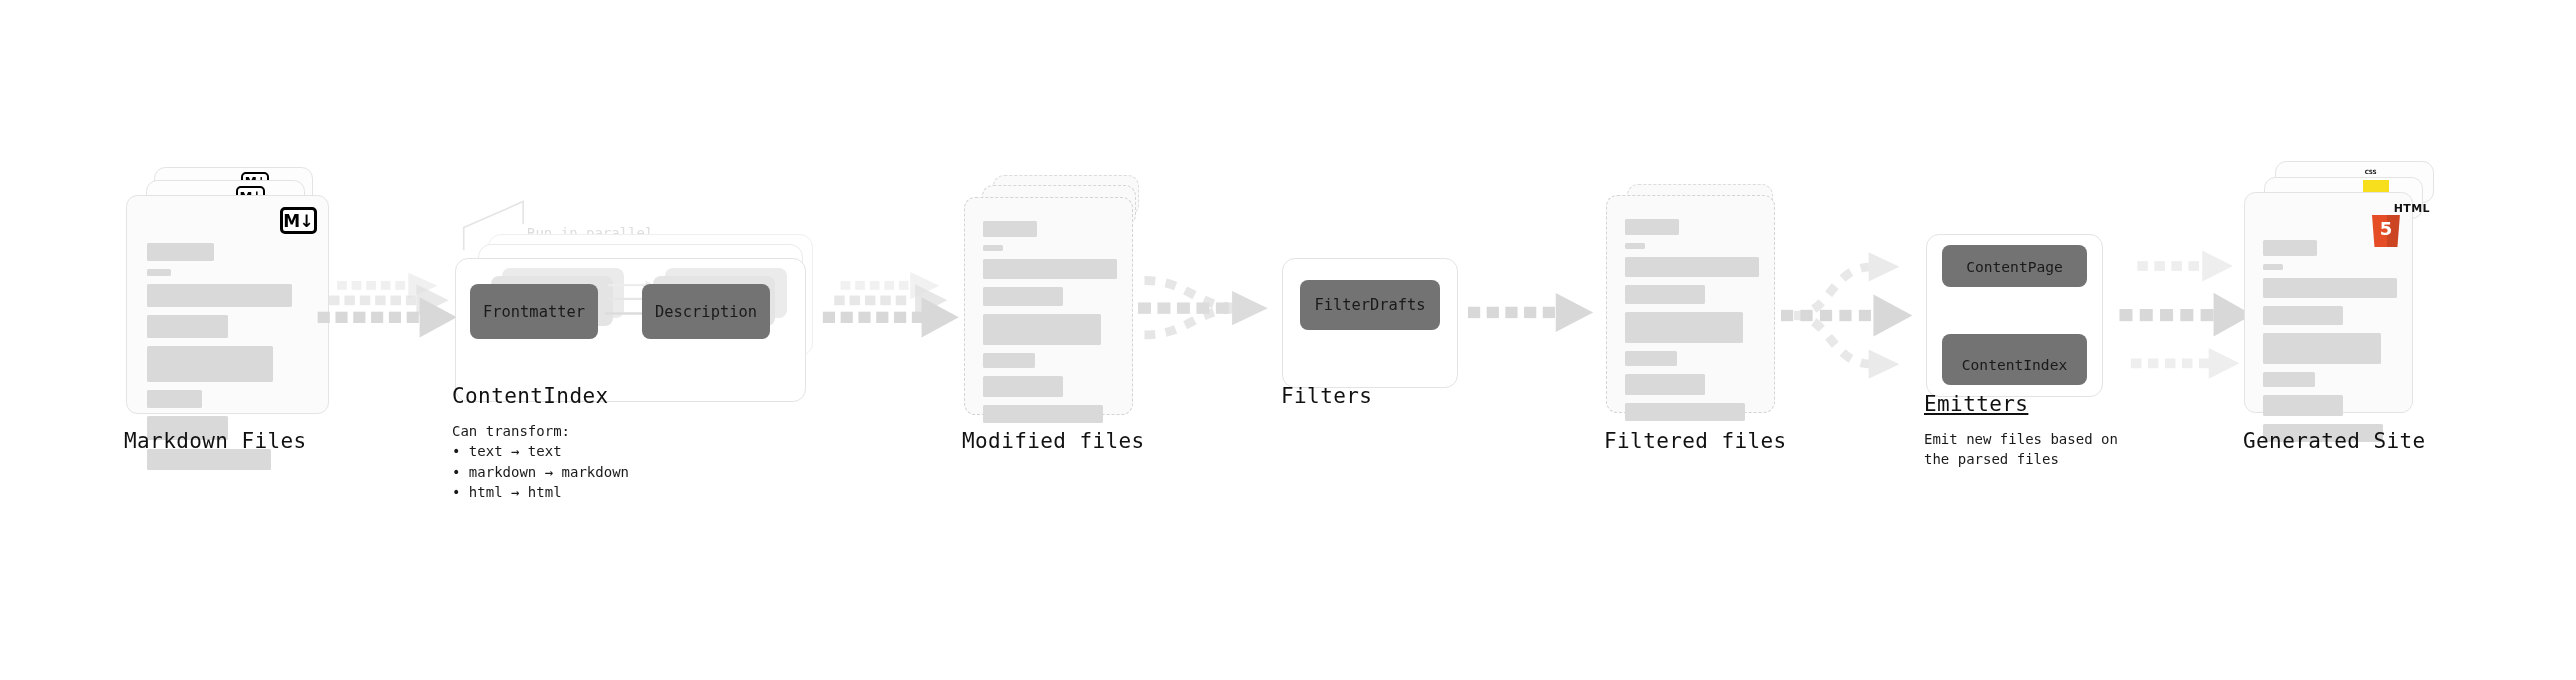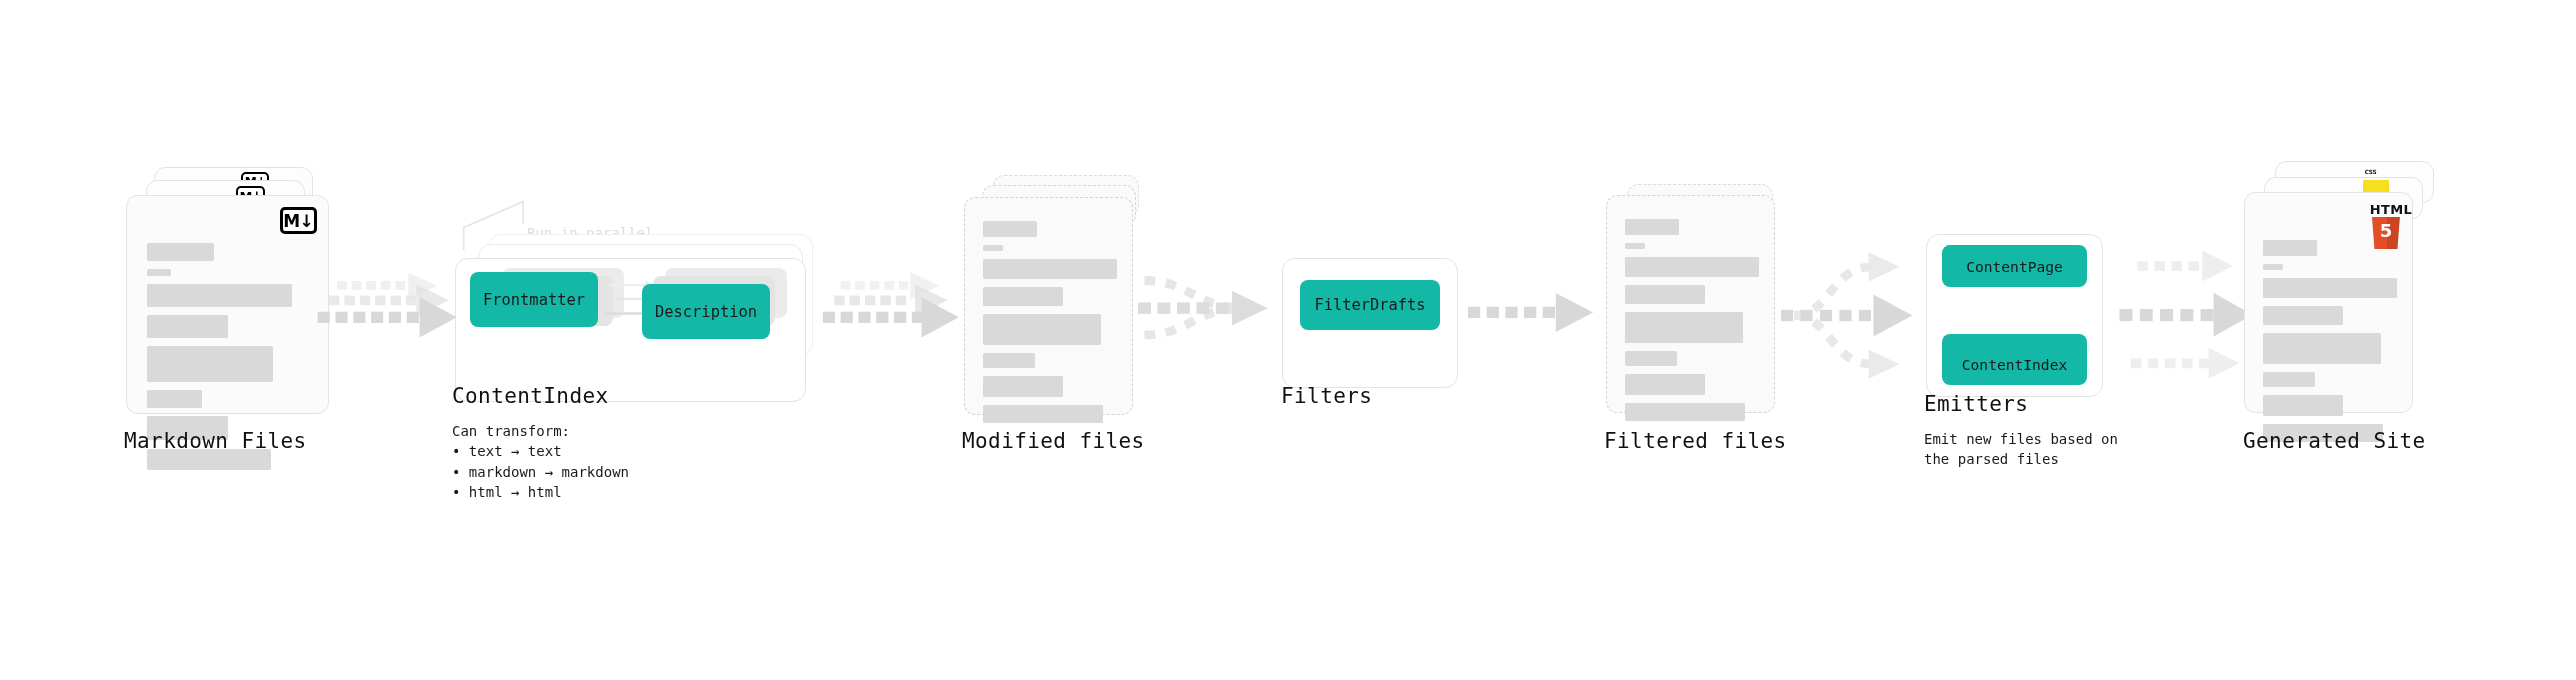--- a/index.html
+++ b/index.html
@@ -30,22 +30,22 @@
     display:flex;align-items:center;justify-content:center;
     font-family:"DejaVu Sans","Liberation Sans",sans-serif;
     font-weight:bold;color:#000;letter-spacing:-0.8px;
   }
   .mdbadge.small{border-width:2.4px;}
 
   
   .h5{position:absolute;}
   .h5 .lbl{
     font-family:"DejaVu Sans","Liberation Sans",sans-serif;
-    font-size:13px;font-weight:bold;letter-spacing:0.4px;
-    color:#111;text-align:center;line-height:1;
+    font-size:11px;font-weight:bold;letter-spacing:0.4px;
+    color:#111;text-align:center;line-height:1;margin-left:24px;
   }
   .h5 .shield{
     width:28px;height:32.5px;background:#e44d26;margin:0.8px auto 0;
     clip-path:polygon(0% 0%,100% 0%,91% 100%,50% 112%,9% 100%);
     position:relative;
   }
   .h5 .shield:after{
     content:"5";position:absolute;left:0;right:0;top:5.7px;
     text-align:center;color:#fff;font-weight:bold;font-size:18px;
     font-family:"DejaVu Sans","Liberation Sans",sans-serif;line-height:1;
@@ -60,21 +60,21 @@
   .cssbadge .u{height:2.4px;background:#264de4;margin-top:0.8px;}
   .jsbadge{position:absolute;background:#f7df1e;}
 
   
   .pbox{
     position:absolute;box-sizing:border-box;
     border:1.6px solid #e3e3e3;border-radius:13px;background:#ffffff;
   }
   .chip{
     position:absolute;box-sizing:border-box;
-    background:#14b8a6;border-radius:8.1px;
+    background:#737373;border-radius:8.1px;
     display:flex;align-items:center;justify-content:center;
     font-size:15.4px;color:#1a1a1a;white-space:nowrap;
   }
   .chip.ghost2{background:#ebebeb;}
   .chip.ghost1{background:#e4e4e4;}
 
   
   .title{position:absolute;font-size:21px;color:#111;white-space:nowrap;letter-spacing:0.4px;}
   .sub{position:absolute;font-size:14px;color:#1a1a1a;line-height:1.45;white-space:pre-line;}
   .runlabel{position:absolute;font-size:14px;color:#dddddd;white-space:nowrap;margin-top:28px;}
@@ -164,21 +164,21 @@
     <g stroke="#e6e6e6" stroke-width="3" fill="none">
       <path d="M2 38 H60"></path>
         <path d="M52 32 l11 6 -11 6" fill="#e6e6e6" stroke="none"></path>
     </g>
     <g stroke="#dcdcdc" stroke-width="3" fill="none">
       <path d="M0 56 H64"></path>
         <path d="M56 49 l12 7 -12 7" fill="#dcdcdc" stroke="none"></path>
     </g>
   </svg>
 
-  <div class="chip" style="left:470px;top:272px;width:128px;height:55px;align-items:center;">
+  <div class="chip" style="left:470px;top:284px;width:128px;height:55px;align-items:center;">
     <span>Frontmatter</span>
   </div>
   <div class="chip" style="left:642px;top:284px;width:128px;height:55px;">
     <span>Description</span>
   </div>
 
   <div class="title" style="left:452px;top:384px;">ContentIndex</div>
   <div class="sub" style="left:452px;top:421px;">Can transform:
 • text → text
 • markdown → markdown
@@ -299,21 +299,21 @@
   </div>
   <div class="chip" style="left:1942px;top:245px;width:145px;height:42px;font-size:14.6px;">
     <span>ContentPage</span>
   </div>
   <div class="chip" style="left:1942px;top:294px;width:145px;height:42px;font-size:14.6px;margin-top:40px;">
     <span>FolderPage</span>
   </div>
   <div class="chip" style="left:1942px;top:343px;width:145px;height:42px;font-size:14.6px;">
     <span>ContentIndex</span>
   </div>
-  <div class="title" style="left:1924px;top:392px;">Emitters</div>
+  <div class="title" style="left:1924px;top:392px;text-decoration:underline;">Emitters</div>
   <div class="sub" style="left:1924px;top:429px;">Emit new files based on
 the parsed files</div>
 
   <svg class="arrow" style="left:2113px;top:234px;" width="146" height="163" viewBox="0 0 180 200">
     <g fill="#eeeeee">
       <rect x="30" y="33" width="13" height="12"></rect>
         <rect x="51" y="33" width="13" height="12"></rect>
       <rect x="72" y="33" width="13" height="12"></rect>
         <rect x="93" y="33" width="13" height="12"></rect>
       <path d="M110 20 l38 19 -38 19 z"></path>

